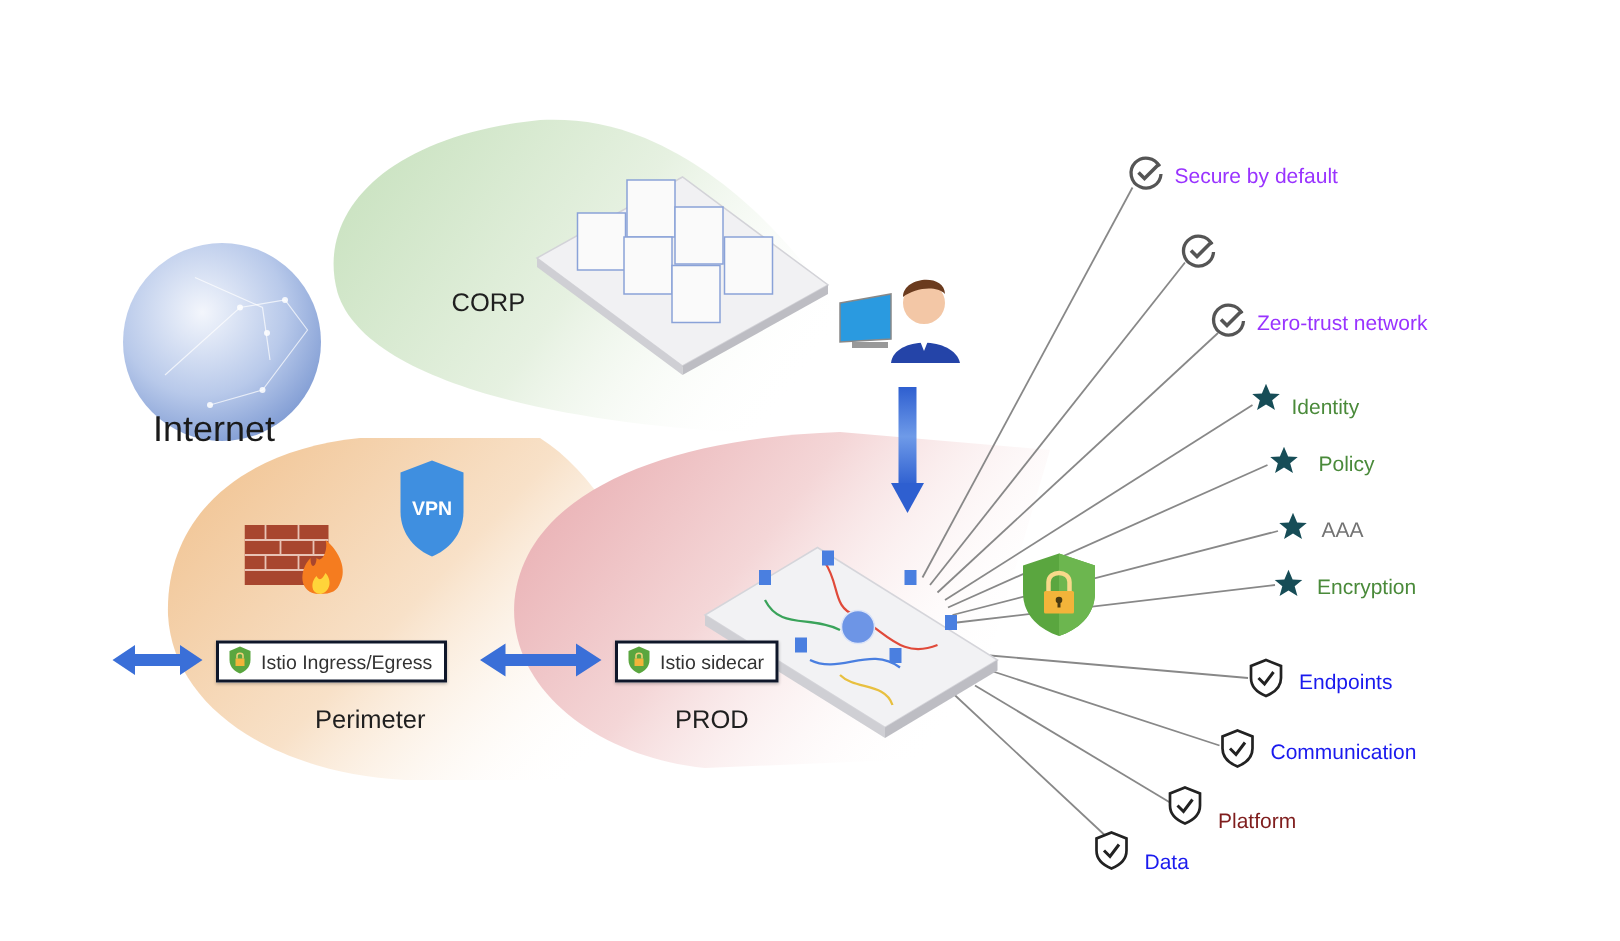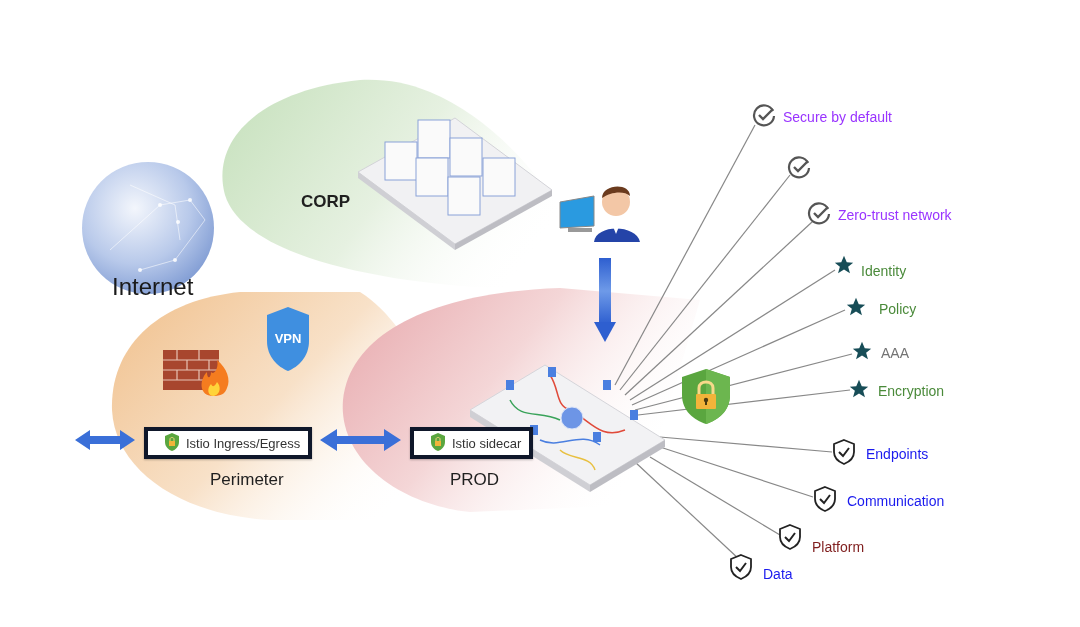--- a/index.html
+++ b/index.html
@@ -3,22 +3,22 @@
 <meta charset="utf-8">
 <style>
   html, body { margin:0; padding:0; background:#ffffff; }
   body { width:1080px; height:627px; position:relative; overflow:hidden;
          font-family:"Liberation Sans", sans-serif; }
   .abs { position:absolute; }
   svg.bg { position:absolute; left:0; top:0; }
   .lbl { position:absolute; white-space:nowrap; color:#222; }
   .zone-lbl { font-size:17px; color:#1f1f1f; }
   .internet-lbl { font-size:24px; color:#1a1a1a; }
-  .tag { position:absolute; background:#fff; border:4px solid #0f172a; box-shadow:0 1px 2px rgba(0,0,0,0.25);
-         height:24px; display:flex; align-items:center; padding:0 8px 0 16px; font-size:13px; color:#333; }
+  .tag { position:absolute; background:#fff; border:2px solid #0f172a; box-shadow:0 1px 2px rgba(0,0,0,0.25);
+         height:24px; display:flex; align-items:center; padding:0 8px 0 6px; font-size:13px; color:#333; }
   .tag .ic { margin-right:6px; display:inline-block; }
   .attr { position:absolute; display:flex; align-items:center; white-space:nowrap; font-size:14px; }
   .attr .ic { display:inline-block; margin-right:6px; }
 </style>
 </head>
 <body>
 
 <svg class="bg" width="1080" height="627">
   <defs>
     <linearGradient id="gCorp" x1="0" y1="0" x2="1" y2="0.4">
@@ -125,23 +125,23 @@
       <rect x="506" y="380" width="8" height="10"></rect>
         <rect x="548" y="367" width="8" height="10"></rect>
       <rect x="603" y="380" width="8" height="10"></rect>
         <rect x="630" y="410" width="8" height="10"></rect>
       <rect x="530" y="425" width="8" height="10"></rect>
         <rect x="593" y="432" width="8" height="10"></rect>
     </g>
   </g>
 </svg>
 
-<div class="lbl internet-lbl" style="left:112px; top:273px;">Internet</div>
-
-<div class="lbl zone-lbl" style="left:301px; top:192px;font-weight:bold;">CORP</div>
+<div class="lbl internet-lbl" style="left:102px; top:273px;">Internet</div>
+
+<div class="lbl zone-lbl" style="left:301px; top:192px;">CORP</div>
 
 <div class="abs" style="left:558px; top:180px;">
   <svg width="86" height="66">
     <polygon points="2,22 36,16 36,46 2,48" fill="#2a9ae0" stroke="#888"></polygon>
     <rect x="10" y="48" width="24" height="4" fill="#999"></rect>
     <circle cx="58" cy="22" r="14" fill="#f3c7a6"></circle>
     <path d="M44,18 C44,4 72,2 72,16 C66,10 52,12 44,18 Z" fill="#6b3b1e"></path>
     <path d="M36,62 C38,44 78,44 82,62 Z" fill="#2444a8"></path>
     <polygon points="54,44 62,44 58,54" fill="#fff"></polygon>
   </svg>

